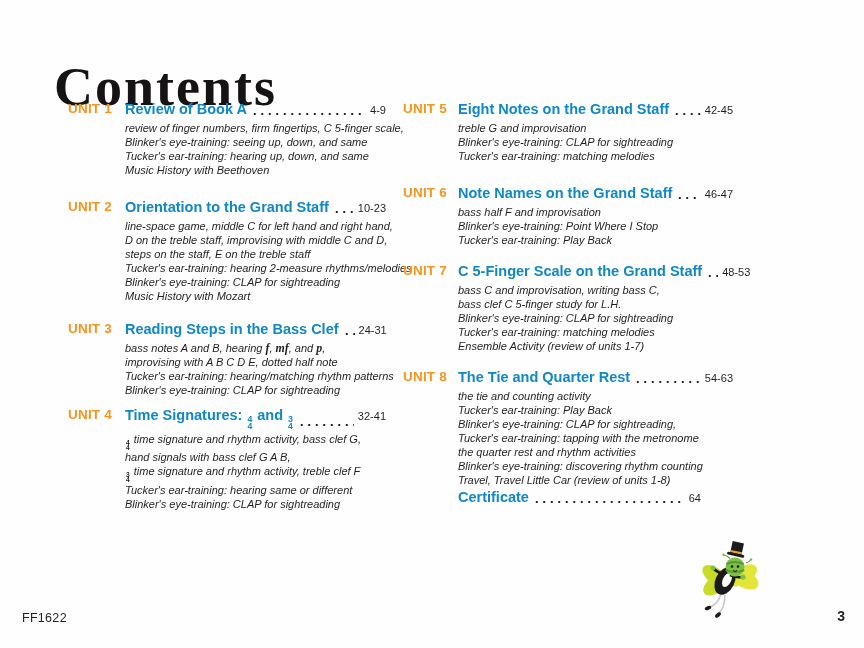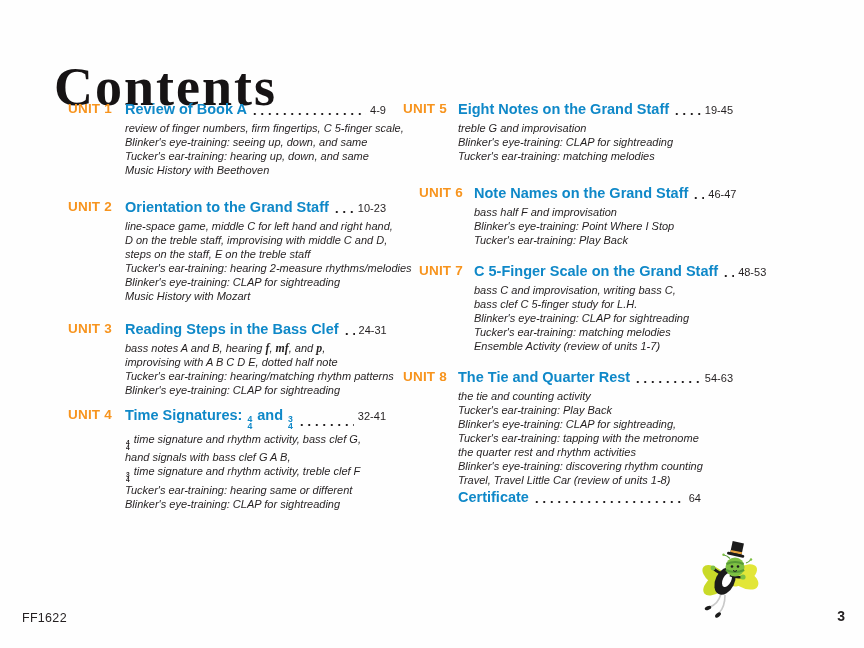--- a/index.html
+++ b/index.html
@@ -48,21 +48,21 @@
     color:var(--ink);white-space:nowrap;
   }
   .tsig{
     display:inline-flex;flex-direction:column;text-align:center;
     font-size:.6em;line-height:.82;font-weight:700;font-style:normal;
     vertical-align:-.22em;padding:0 1px;
   }
   .dyn{font-family:"Liberation Serif",serif;font-style:italic;font-weight:700;font-size:1.08em;}
   .mb21{margin-bottom:21px;}
   .mb17{margin-bottom:17px;}
-  .mb15{margin-bottom:15px;margin-left:16px;}
+  .mb15{margin-bottom:15px;}
   .mb9{margin-bottom:9px;}
   .certificate-row{display:flex;align-items:flex-start;margin-top:1px;}
   .certificate-spacer{flex:0 0 55px;}
   .certificate-body{flex:0 0 243px;}
   .footer-code{position:absolute;left:22px;top:611px;font-size:12.5px;letter-spacing:.3px;}
   .page-number{position:absolute;right:19px;top:608px;font-size:14px;font-weight:700;}
   .mascot{position:absolute;left:695px;top:537px;}
 </style>
 </head>
 <body>
@@ -159,21 +159,21 @@
   </div>
 
   <div class="col col-right">
 
     <section class="unit mb21">
       <div class="unit-label">UNIT 5</div>
       <div class="unit-body">
         <div class="heading-row">
           <span class="unit-title">Eight Notes on the Grand Staff</span>
           <span class="leader"></span>
-          <span class="pages">19-45</span>
+          <span class="pages">42-45</span>
         </div>
         <div class="details">
             <div class="detail-line">treble G and improvisation</div>
             <div class="detail-line">Blinker's eye-training: CLAP for sightreading</div>
             <div class="detail-line">Tucker's ear-training: matching melodies</div>
           </div>
       </div>
     </section>
 
     <section class="unit mb15">

